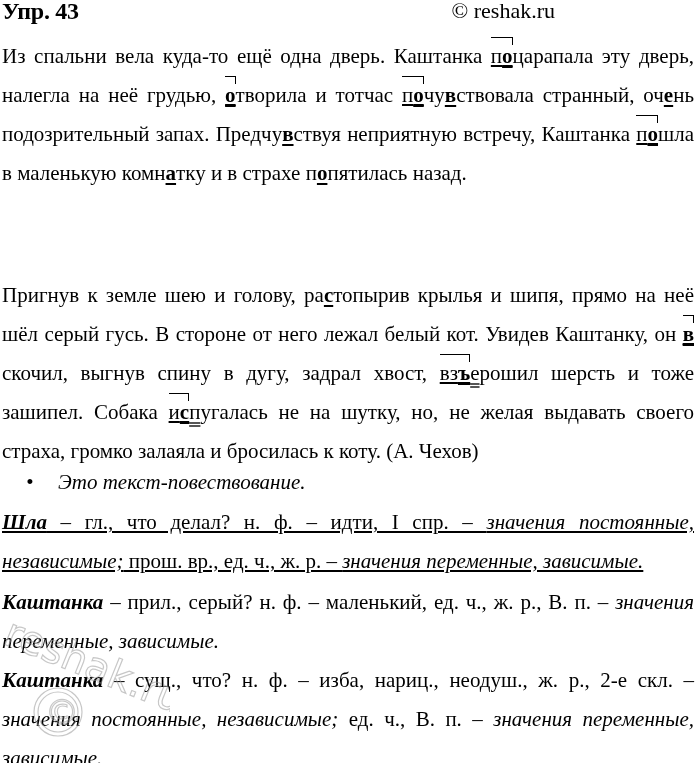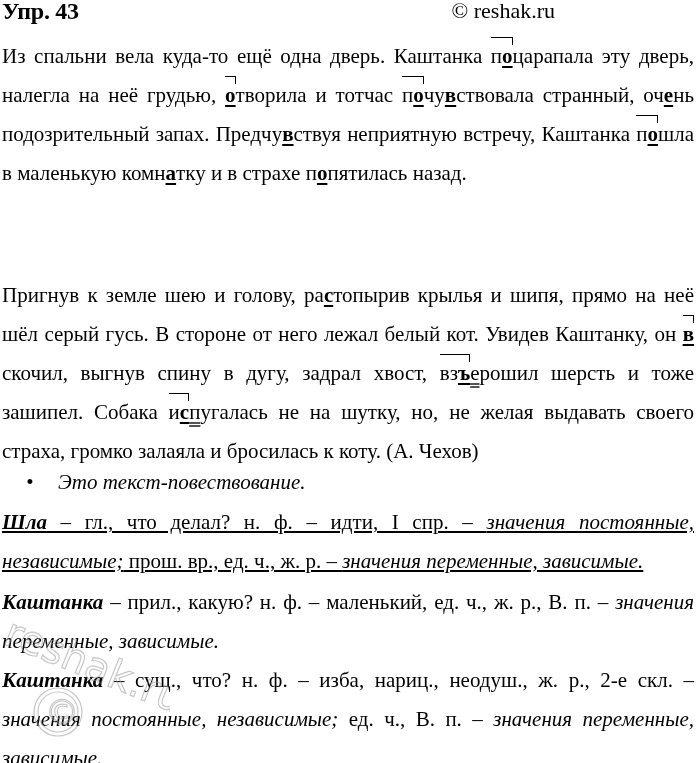--- a/index.html
+++ b/index.html
@@ -54,20 +54,21 @@
   .seg-m {
     font-weight: bold;
     text-decoration: underline;
     text-decoration-thickness: 2px;
     text-underline-offset: 3px;
   }
   .seg-pfx {
     position: relative;
     display: inline-block;
     line-height: 21px;
+    text-decoration: underline;
   }
   .seg-pfx::before {
     content: "";
     position: absolute;
     left: 0;
     right: 0;
     top: -9px;
     height: 7px;
     border-top: 1.6px solid #000;
     border-right: 1.6px solid #000;
@@ -113,21 +114,21 @@
 </div>
 
 <div class="para p1"><span>Из спальни вела куда-то ещё одна дверь. Каштанка </span><span class="seg-pfx"><span>п</span><span class="seg-m">о</span></span><span>царапала эту дверь, налегла на неё грудью, </span><span class="seg-pfx"><span class="seg-m">о</span></span><span>творила и тотчас </span><span class="seg-pfx"><span>п</span><span class="seg-m">о</span></span><span>чу</span><span class="seg-m">в</span><span>ствовала странный, оч</span><span class="seg-m">е</span><span>нь подозрительный запах. Предчу</span><span class="seg-m">в</span><span>ствуя неприятную встречу, Каштанка </span><span class="seg-pfx"><span>п</span><span class="seg-m">о</span></span><span>шла в маленькую комн</span><span class="seg-m">а</span><span>тку и в страхе п</span><span class="seg-m">о</span><span>пятилась назад.</span></div>
 <div class="para p2"><span>Пригнув к земле шею и голову, ра</span><span class="seg-m">с</span><span>топырив крылья и шипя, прямо на неё шёл серый гусь. В стороне от него лежал белый кот. Увидев Каштанку, он </span><span class="seg-pfx"><span class="seg-m">в</span></span><span>скочил, выгнув спину в дугу, задрал хвост, </span><span class="seg-pfx"><span>вз</span><span class="seg-m">ъ</span></span><span class="seg-dbl">е</span><span>рошил шерсть и тоже зашипел. Собака </span><span class="seg-pfx"><span>и</span><span class="seg-m">с</span></span><span class="seg-dbl">п</span><span>угалась не на шутку, но, не желая выдавать своего страха, громко залаяла и бросилась к коту. (А. Чехов)</span></div>
 
 <div class="bullet-row">
   <span class="bullet">•</span><span class="btext">Это текст-повествование.</span>
 </div>
 
 <div class="para p4"><span class="seg-bi">Шла</span><span> – гл., что делал? н. ф. – идти, I спр. – </span><span class="seg-i">значения постоянные, независимые;</span><span> прош. вр., ед. ч., ж. р. – </span><span class="seg-i">значения переменные, зависимые.</span></div>
-<div class="para p5"><span class="seg-bi">Каштанка</span><span> – прил., какую? н. ф. – маленький, ед. ч., ж. р., В. п. – </span><span class="seg-i">значения переменные, зависимые.</span></div>
+<div class="para p5"><span class="seg-bi">Каштанка</span><span> – прил., серый? н. ф. – маленький, ед. ч., ж. р., В. п. – </span><span class="seg-i">значения переменные, зависимые.</span></div>
 <div class="para p6"><span class="seg-bi">Каштанка</span><span> – сущ., что? н. ф. – изба, нариц., неодуш., ж. р., 2-е скл. – </span><span class="seg-i">значения постоянные, независимые;</span><span> ед. ч., В. п. – </span><span class="seg-i">значения переменные, зависимые.</span></div>
 
 <svg class="watermark" viewBox="0 0 170 143" xmlns="http://www.w3.org/2000/svg">
   <g fill="none" stroke="#9a9a9a" stroke-width="1.2">
     <text x="2" y="38" font-family="DejaVu Sans, sans-serif" font-size="40" transform="rotate(22 40 30)">reshak.ru</text>
     <circle cx="58" cy="92" r="24"></circle>
     <circle cx="58" cy="92" r="20"></circle>
     <text x="45" y="104" font-family="DejaVu Sans, sans-serif" font-size="34">©</text>
   </g>
 </svg>

